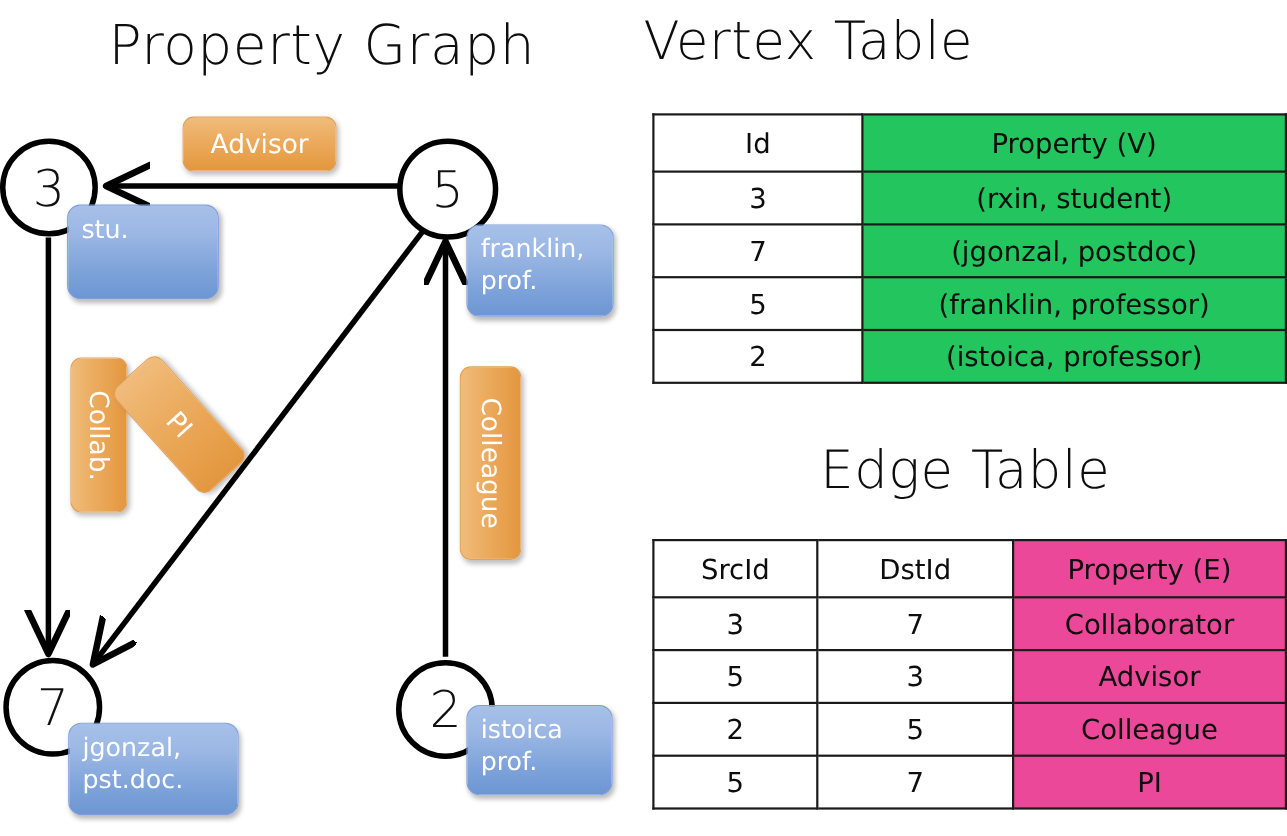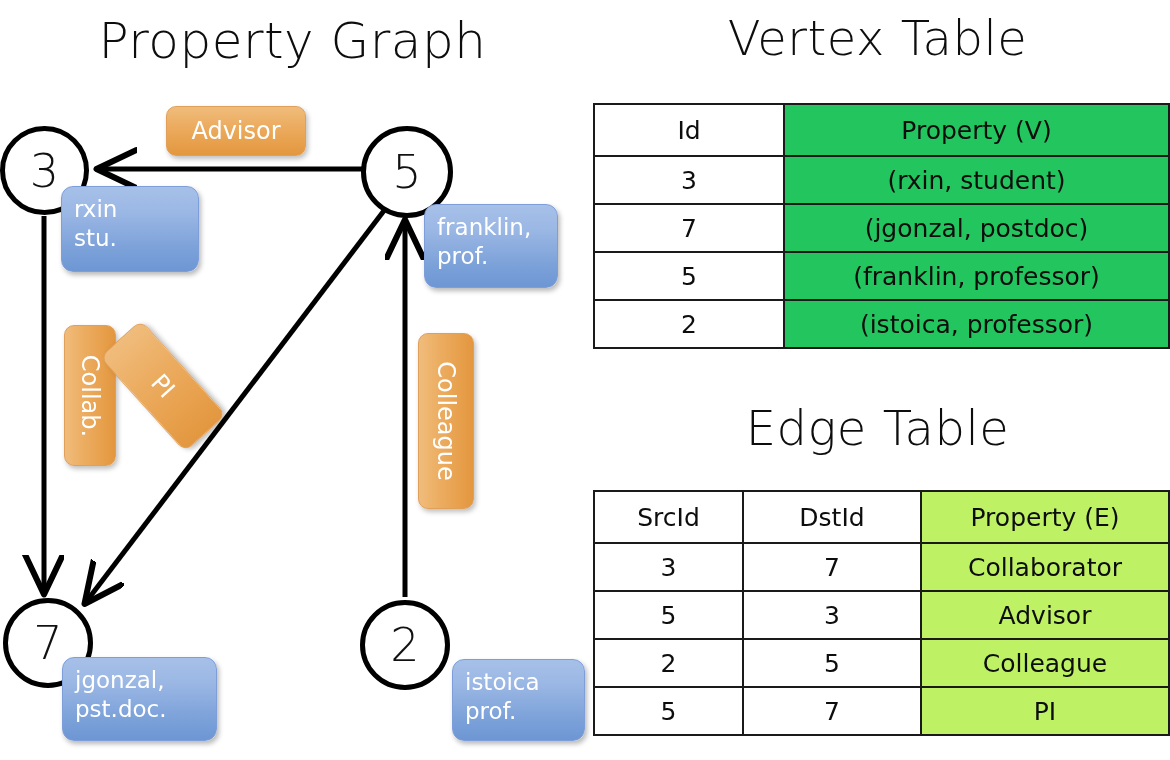--- a/index.html
+++ b/index.html
@@ -25,21 +25,20 @@
     white-space: nowrap;
     letter-spacing: 0.5px;
   }
   #title-property-graph {
     left: 0px; top: 12px; width: 585px;
     text-align: center;
     font-size: 50px;
   }
   #title-vertex-table {
     left: 585px; top: 10px; width: 585px;
-    text-align: center;
     font-size: 48px;
   }
   #title-edge-table {
     left: 585px; top: 400px; width: 585px;
     text-align: center;
     font-size: 48px;
   }
 
   
   #graph-canvas {
@@ -133,21 +132,21 @@
     height: 46px;
     white-space: nowrap;
   }
   .data-table th {
     font-weight: 400;
     font-size: 25px;
     height: 50px;
     text-align: center;
   }
   .cell-blue { background: #22c55e; }
-  .cell-orange { background: #bef264; }
+  .cell-orange { background: #ec4899; }
   .col-sep { border-left-width: 4px; }
 
   #vertex-table { left: 593px; top: 103px; width: 575px; }
   #edge-table   { left: 593px; top: 490px; width: 575px; }
 </style>
 </head>
 <body>
 
 <div class="title" id="title-property-graph">Property Graph</div>
 
@@ -183,35 +182,34 @@
 
   <div class="vertex-node" id="node-7" style="left:3px; top:598px; width:90px; height:90px;">
     <span>7</span>
   </div>
 
   <div class="vertex-node" id="node-2" style="left:360px; top:600px; width:90px; height:90px;">
     <span>2</span>
   </div>
 
   <div class="prop-box" style="left:61px; top:186px; width:138px; height:86px;">
-    <div>rxin</div>
     <div>stu.</div>
   </div>
 
   <div class="prop-box" style="left:424px; top:204px; width:134px; height:84px;">
     <div>franklin,</div>
     <div>prof.</div>
   </div>
 
   <div class="prop-box" style="left:62px; top:657px; width:155px; height:84px;">
     <div>jgonzal,</div>
     <div>pst.doc.</div>
   </div>
 
-  <div class="prop-box" style="left:424px; top:659px; width:133px; height:82px;margin-left:28px;">
+  <div class="prop-box" style="left:424px; top:641px; width:133px; height:82px;">
     <div>istoica</div>
     <div>prof.</div>
   </div>
 
   <div class="edge-label" style="left:166px; top:106px; width:140px; height:50px;">
     <span>Advisor</span>
   </div>
 
   <div class="edge-label vertical-lbl" style="left:64px; top:325px; width:52px; height:141px;">
     <span>Collab.</span>

